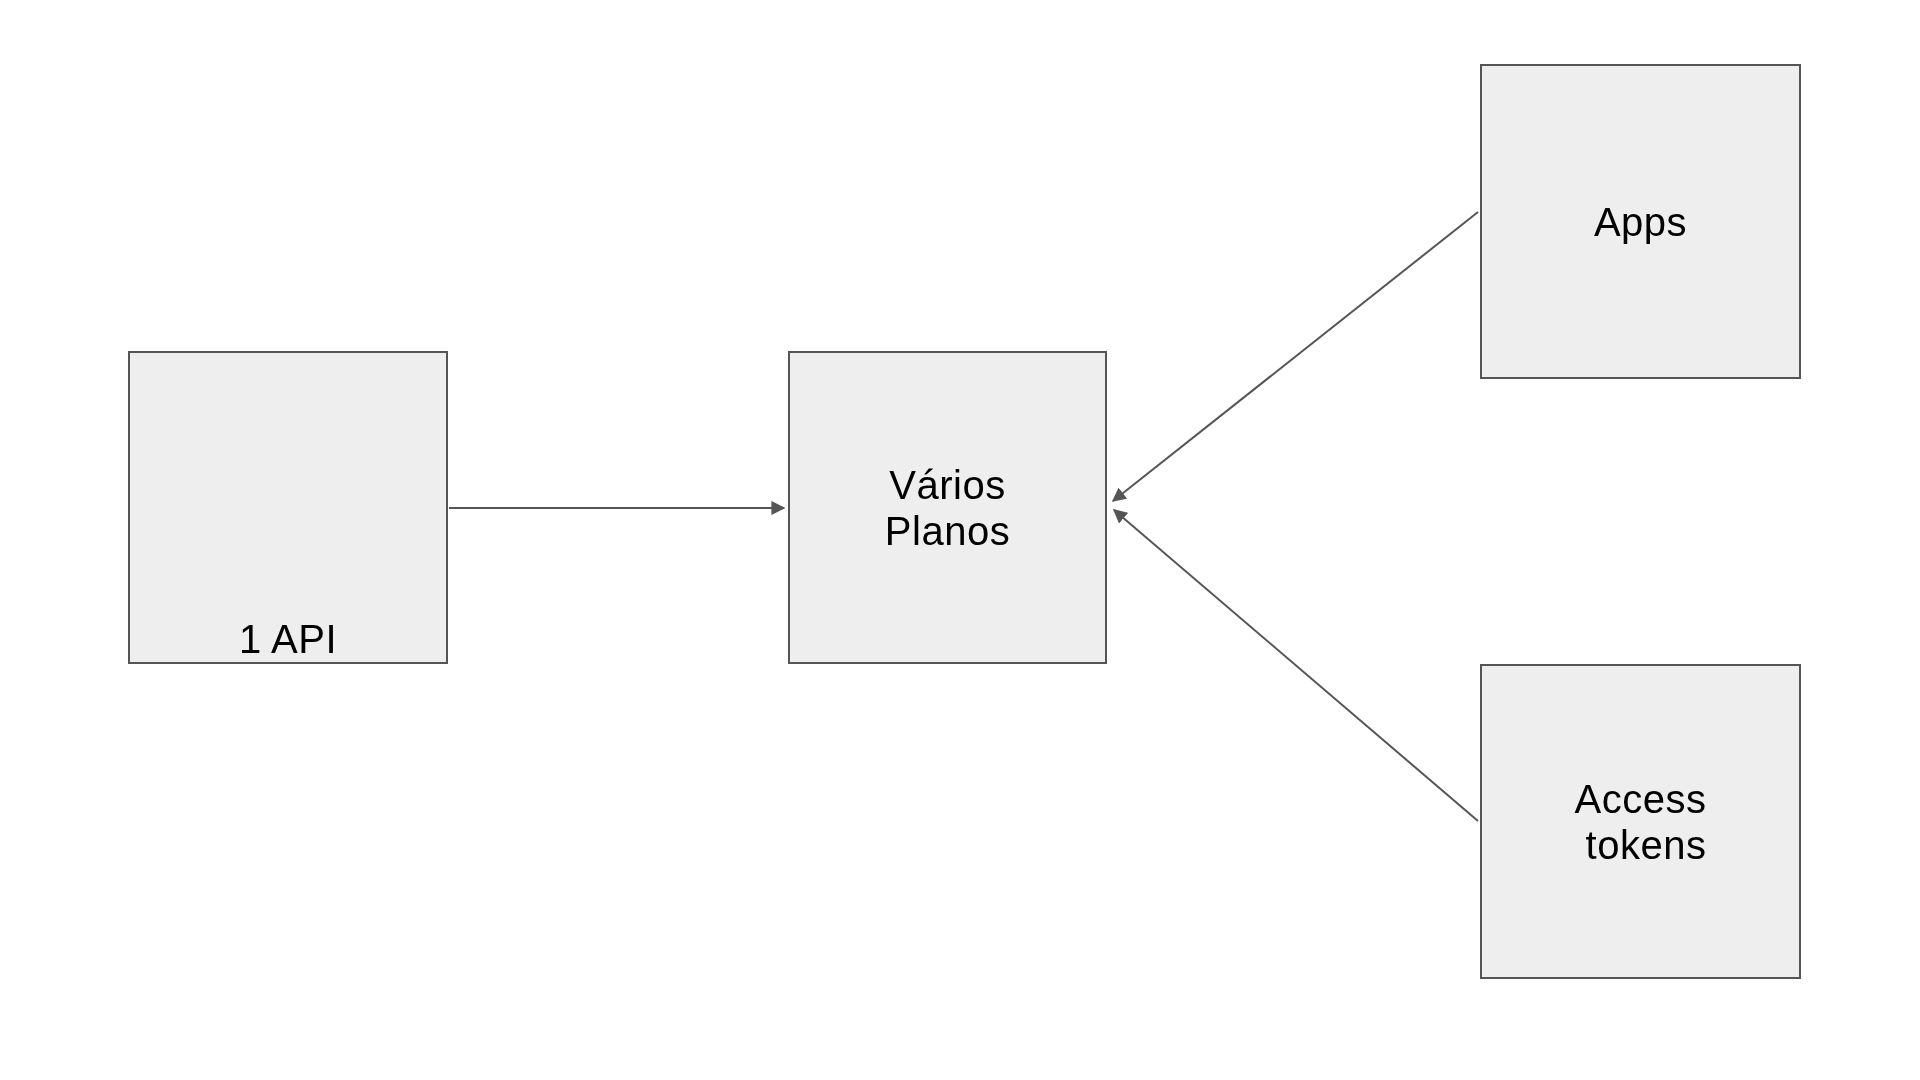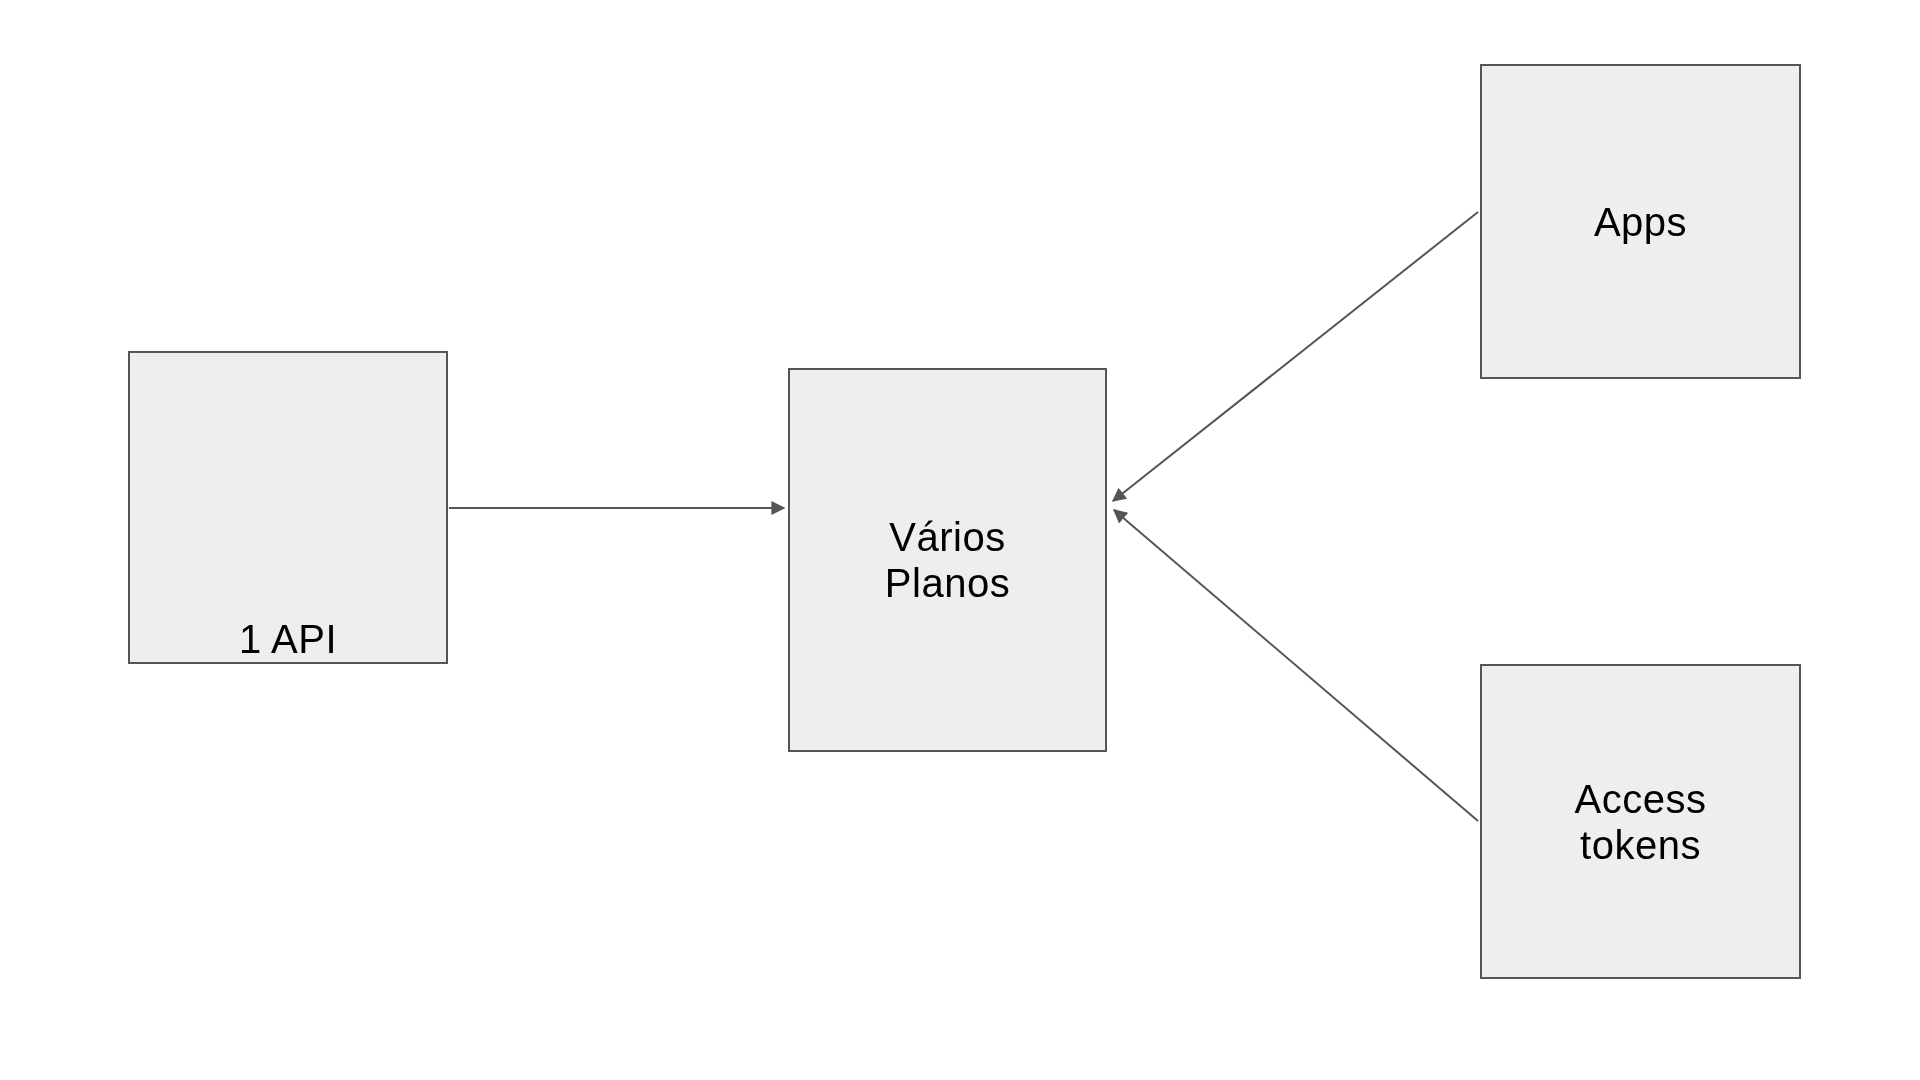--- a/index.html
+++ b/index.html
@@ -34,23 +34,23 @@
     text-align: center;
   }
   .node-label {
     font-size: 40px;
     line-height: 46px;
     color: #000000;
     white-space: pre-line;
     letter-spacing: 0.5px;
   }
   #node-api    { left: 128px;  top: 351px; width: 320px; height: 313px; align-items: flex-end; }
-  #node-planos { left: 788px;  top: 351px; width: 319px; height: 384px; margin-top: 17px; }
+  #node-planos { left: 788px;  top: 351px; width: 319px; height: 313px; }
   #node-apps   { left: 1480px; top: 53px;  width: 321px; height: 315px; margin-top: 11px; }
-  #node-tokens { left: 1480px; top: 664px; width: 321px; height: 315px; }
+  #node-tokens { left: 1480px; top: 664px; width: 321px; height: 315px; text-align: right; }
 </style>
 </head>
 <body>
 
 <div class="canvas">
 
   <svg class="connector-layer" width="1920" height="1080" viewBox="0 0 1920 1080" xmlns="http://www.w3.org/2000/svg">
     <defs>
       <marker id="arrowhead" viewBox="0 0 10 10" refX="9" refY="5" markerWidth="7" markerHeight="7" orient="auto-start-reverse">
         <path d="M0,0 L10,5 L0,10 z" fill="#555555"></path>

